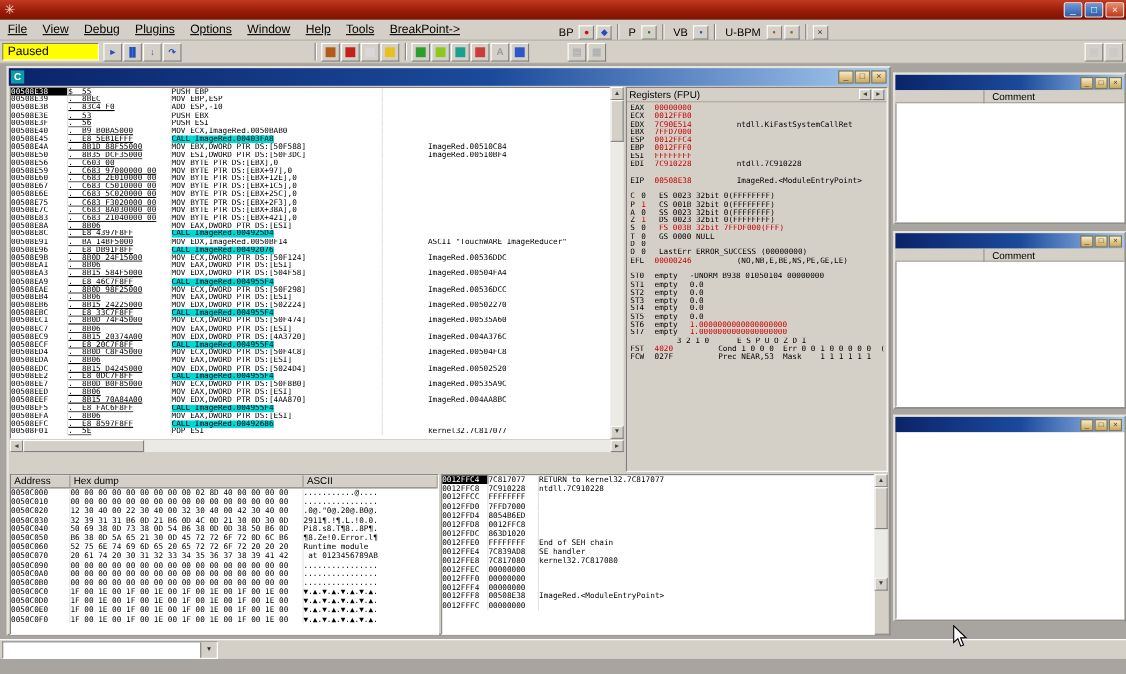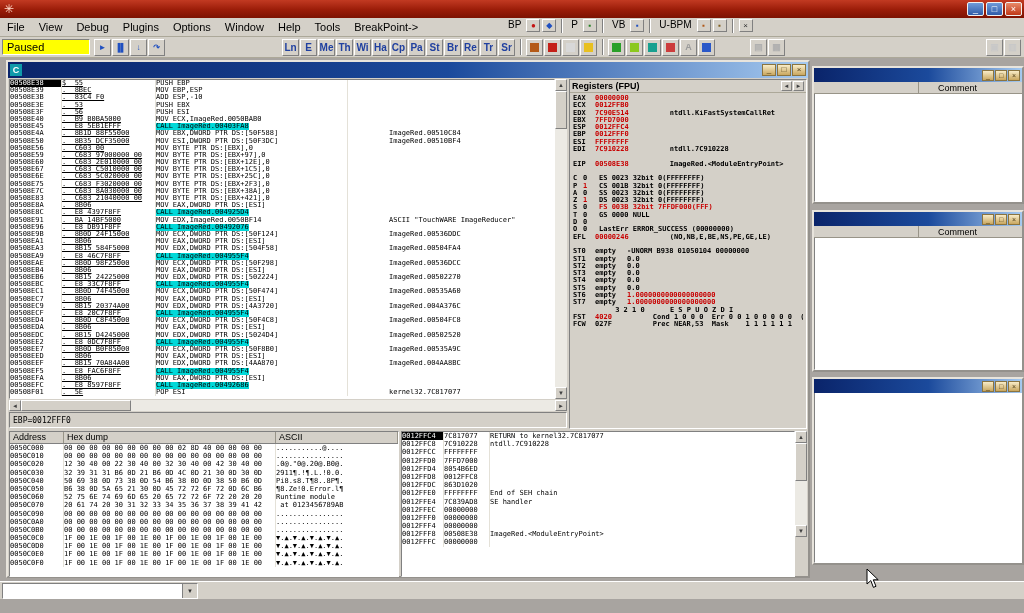--- a/index.html
+++ b/index.html
@@ -17,22 +17,22 @@
   .cap-group { display:flex; }
   .cap-btn { width:17px; height:14px; margin-left:2px; display:flex; align-items:center; justify-content:center;
     color:#fff; font-size:9px; line-height:9px; border:1px solid #f0f0f0; border-radius:2px; cursor:default; }
   .cap-btn.min, .cap-btn.max { background:linear-gradient(180deg,#6f9bd8,#2f5ba8); }
   .cap-btn.close { background:linear-gradient(180deg,#e88a6a,#c03818); }
 
   
   #menubar { position:absolute; left:0; top:18px; width:1024px; height:19px; background:#d4d0c8;
     border-bottom:1px solid #aca899; display:flex; align-items:center; }
   #menu-items { display:flex; height:19px; align-items:center; }
-  .menu-item { padding:0 7px; font-size:11px; height:19px; display:flex; align-items:center; color:#000; }
-  #bp-toolbar { position:absolute; left:504px; top:1px; height:17px; display:flex; align-items:flex-start; }
+  .menu-item { padding:0 7px; font-size:11px; height:19px; display:flex; align-items:center; color:#000;text-decoration:underline; }
+  #bp-toolbar { position:absolute; left:504px; top:1px; height:17px; display:flex; align-items:flex-end; }
   .bp-label { font-size:10px; padding:0 4px; color:#000; }
   .bp-icon { width:14px; height:13px; border:1px solid; border-color:#fff #808080 #808080 #fff;
     background:#d4d0c8; display:flex; align-items:center; justify-content:center; font-size:8px; line-height:8px; margin:0 1px; }
   .bp-sep { width:2px; height:14px; border-left:1px solid #808080; border-right:1px solid #fff; margin:0 4px; }
 
   
   #toolbar { position:absolute; left:0; top:37px; width:1024px; height:21px; background:#d4d0c8;
     display:flex; align-items:center; padding:0 2px; border-bottom:1px solid #aca899; }
   .paused { width:88px; height:16px; background:#ffff00; border:1px solid; border-color:#808080 #fff #fff #808080;
     font-size:11px; display:flex; align-items:center; padding-left:4px; color:#000; margin-right:4px; }
@@ -82,21 +82,21 @@
   .vthumb { width:12px; height:38px; background:#d4d0c8; border:1px solid; border-color:#fff #808080 #808080 #fff; }
   .vfill { flex:1; }
   .hscroll { height:11px; width:558px; background:#eceae4; display:flex; align-items:center; margin-top:1px; }
   .hthumb { width:110px; height:11px; background:#d4d0c8; border:1px solid; border-color:#fff #808080 #808080 #fff; }
   .hfill { flex:1; }
   .scroll-btn.h { height:11px; }
 
   .info-pane { height:16px; margin-top:1px; background:#d4d0c8; border:1px solid; border-color:#808080 #fff #fff #808080;
     font-family:"DejaVu Sans Mono", monospace; font-size:8px; display:flex; align-items:center; padding-left:3px; color:#000; }
 
-  #registers { flex:1; height:350px; background:#d4d0c8; border:1px solid; border-color:#808080 #fff #fff #808080; overflow:hidden;font-weight:bold; }
+  #registers { flex:1; height:350px; background:#d4d0c8; border:1px solid; border-color:#808080 #fff #fff #808080; overflow:hidden; }
   .reg-header { height:13px; background:#d4d0c8; border-bottom:1px solid #aca899; display:flex; align-items:center; padding:0 2px; }
   .reg-header-title { font-size:9px; color:#000; flex:1; }
   .reg-arrow { width:11px; height:10px; background:#d4d0c8; border:1px solid; border-color:#fff #808080 #808080 #fff;
     font-size:6px; line-height:6px; display:flex; align-items:center; justify-content:center; margin-left:1px; color:#404040; }
   #reg-body { padding:2px 3px; font-family:"DejaVu Sans Mono", monospace; font-size:7px; color:#000; }
   .rline { white-space:pre; height:7.3px; line-height:7.3px; overflow:hidden; }
   .rn { display:inline-block; width:22px; }
   .rv {}
   .rc { margin-left:6px;padding-left:35px; }
   .rs { display:inline-block; width:32px; }
@@ -121,21 +121,21 @@
   .sc { flex:1; }
 
   
   .side-window { position:absolute; left:812px; width:212px; background:#d4d0c8; border:2px outset #e8e4dc; }
   .sw-titlebar { height:14px; background:linear-gradient(90deg,#0a246a 0%, #1b4a9c 55%, #a6caf0 100%);
     display:flex; align-items:center; justify-content:flex-end; padding:0 2px; }
   .sw-cap { width:12px; height:11px; margin-left:1px; background:linear-gradient(180deg,#f8ecc8,#c9a75f);
     border:1px solid #8a7440; color:#503f18; font-size:7px; line-height:7px;
     display:flex; align-items:center; justify-content:center; }
   .sw-header { height:12px; background:#d4d0c8; border-bottom:1px solid #989488; display:flex; align-items:center; }
-  .sw-col { margin-left:104px; font-size:9px; color:#000; border-left:1px solid #989488; padding-left:19px; height:12px; display:flex; align-items:center; }
+  .sw-col { margin-left:80px; font-size:9px; color:#000; border-left:1px solid #989488; padding-left:7px; height:12px; display:flex; align-items:center; }
   .sw-body { background:#fff; border:1px solid; border-color:#808080 #fff #fff #808080; border-top:none; }
 
   
   #cmdrow { position:absolute; left:0; top:581px; width:1024px; height:18px; background:#d4d0c8; border-top:1px solid #fff; }
   .combo { position:absolute; left:2px; top:1px; width:196px; height:16px; background:#fff;
     border:1px solid; border-color:#808080 #fff #fff #808080; display:flex; }
   .combo-text { flex:1; font-size:10px; padding:1px 2px; }
   .combo-btn { width:15px; background:#d4d0c8; border-left:1px solid #808080; font-size:6px;
     display:flex; align-items:center; justify-content:center; color:#303030; }
   #statusbar { position:absolute; left:0; top:599px; width:1024px; height:14px; background:#d4d0c8; border-top:1px solid #808080; }
@@ -206,35 +206,20 @@
 
   <div id="toolbar">
     <div class="paused">Paused</div>
     <div id="debug-buttons">
         <div class="tb-btn dbg">►</div>
         <div class="tb-btn dbg">▐▌</div>
         <div class="tb-btn dbg">↓</div>
         <div class="tb-btn dbg">↷</div>
       </div>
     <div class="tb-gap"></div>
-    <div id="letter-buttons">
-        <div class="tb-btn letter">Ln</div>
-        <div class="tb-btn letter">E</div>
-        <div class="tb-btn letter">Me</div>
-        <div class="tb-btn letter">Th</div>
-        <div class="tb-btn letter">Wi</div>
-        <div class="tb-btn letter">Ha</div>
-        <div class="tb-btn letter">Cp</div>
-        <div class="tb-btn letter">Pa</div>
-        <div class="tb-btn letter">St</div>
-        <div class="tb-btn letter">Br</div>
-        <div class="tb-btn letter">Re</div>
-        <div class="tb-btn letter">Tr</div>
-        <div class="tb-btn letter">Sr</div>
-      </div>
     <div class="tb-sep"></div>
     <div id="color-icons-1">
         <div class="tb-btn">
           <span class="icon-block" style="background: rgb(180, 90, 24);"></span>
         </div>
         <div class="tb-btn">
           <span class="icon-block" style="background: rgb(196, 32, 24);"></span>
         </div>
         <div class="tb-btn">
           <span class="icon-block" style="background: rgb(216, 216, 216);"></span>
@@ -353,21 +338,20 @@
                 <div class="vfill"></div>
                 <div class="scroll-btn">▼</div>
               </div>
             </div>
             <div class="hscroll">
               <div class="scroll-btn h">◄</div>
               <div class="hthumb"></div>
               <div class="hfill"></div>
               <div class="scroll-btn h">►</div>
             </div>
-            <div class="info-pane">EBP=0012FFF0</div>
           </div>
           <div id="registers">
             <div class="reg-header">
               <span class="reg-header-title">Registers (FPU)</span>
               <span class="reg-arrow">◄</span>
               <span class="reg-arrow">►</span>
             </div>
             <div id="reg-body">
                 <div class="rline"><span class="rn">EAX</span><span class="rv red">00000000</span><span class="rc"></span></div>
                 <div class="rline"><span class="rn">ECX</span><span class="rv red">0012FFB0</span><span class="rc"></span></div>
@@ -433,20 +417,21 @@
             <div id="stack-body">
                 <div class="mrow"><span class="sa selcell">0012FFC4</span><span class="sv">7C817077</span><span class="sc">RETURN to kernel32.7C817077</span></div>
                 <div class="mrow"><span class="sa">0012FFC8</span><span class="sv">7C910228</span><span class="sc">ntdll.7C910228</span></div>
                 <div class="mrow"><span class="sa">0012FFCC</span><span class="sv">FFFFFFFF</span><span class="sc"></span></div>
                 <div class="mrow"><span class="sa">0012FFD0</span><span class="sv">7FFD7000</span><span class="sc"></span></div>
                 <div class="mrow"><span class="sa">0012FFD4</span><span class="sv">8054B6ED</span><span class="sc"></span></div>
                 <div class="mrow"><span class="sa">0012FFD8</span><span class="sv">0012FFC8</span><span class="sc"></span></div>
                 <div class="mrow"><span class="sa">0012FFDC</span><span class="sv">863D1020</span><span class="sc"></span></div>
                 <div class="mrow"><span class="sa">0012FFE0</span><span class="sv">FFFFFFFF</span><span class="sc">End of SEH chain</span></div>
                 <div class="mrow"><span class="sa">0012FFE4</span><span class="sv">7C839AD8</span><span class="sc">SE handler</span></div>
+                <div class="mrow"><span class="sa">0012FFE8</span><span class="sv">7C817080</span><span class="sc">kernel32.7C817080</span></div>
                 <div class="mrow"><span class="sa">0012FFEC</span><span class="sv">00000000</span><span class="sc"></span></div>
                 <div class="mrow"><span class="sa">0012FFF0</span><span class="sv">00000000</span><span class="sc"></span></div>
                 <div class="mrow"><span class="sa">0012FFF4</span><span class="sv">00000000</span><span class="sc"></span></div>
                 <div class="mrow"><span class="sa">0012FFF8</span><span class="sv">00508E38</span><span class="sc">ImageRed.&lt;ModuleEntryPoint&gt;</span></div>
                 <div class="mrow"><span class="sa">0012FFFC</span><span class="sv">00000000</span><span class="sc"></span></div>
               </div>
           </div>
           <div class="vscroll">
             <div class="scroll-btn">▲</div>
             <div class="vthumb"></div>

